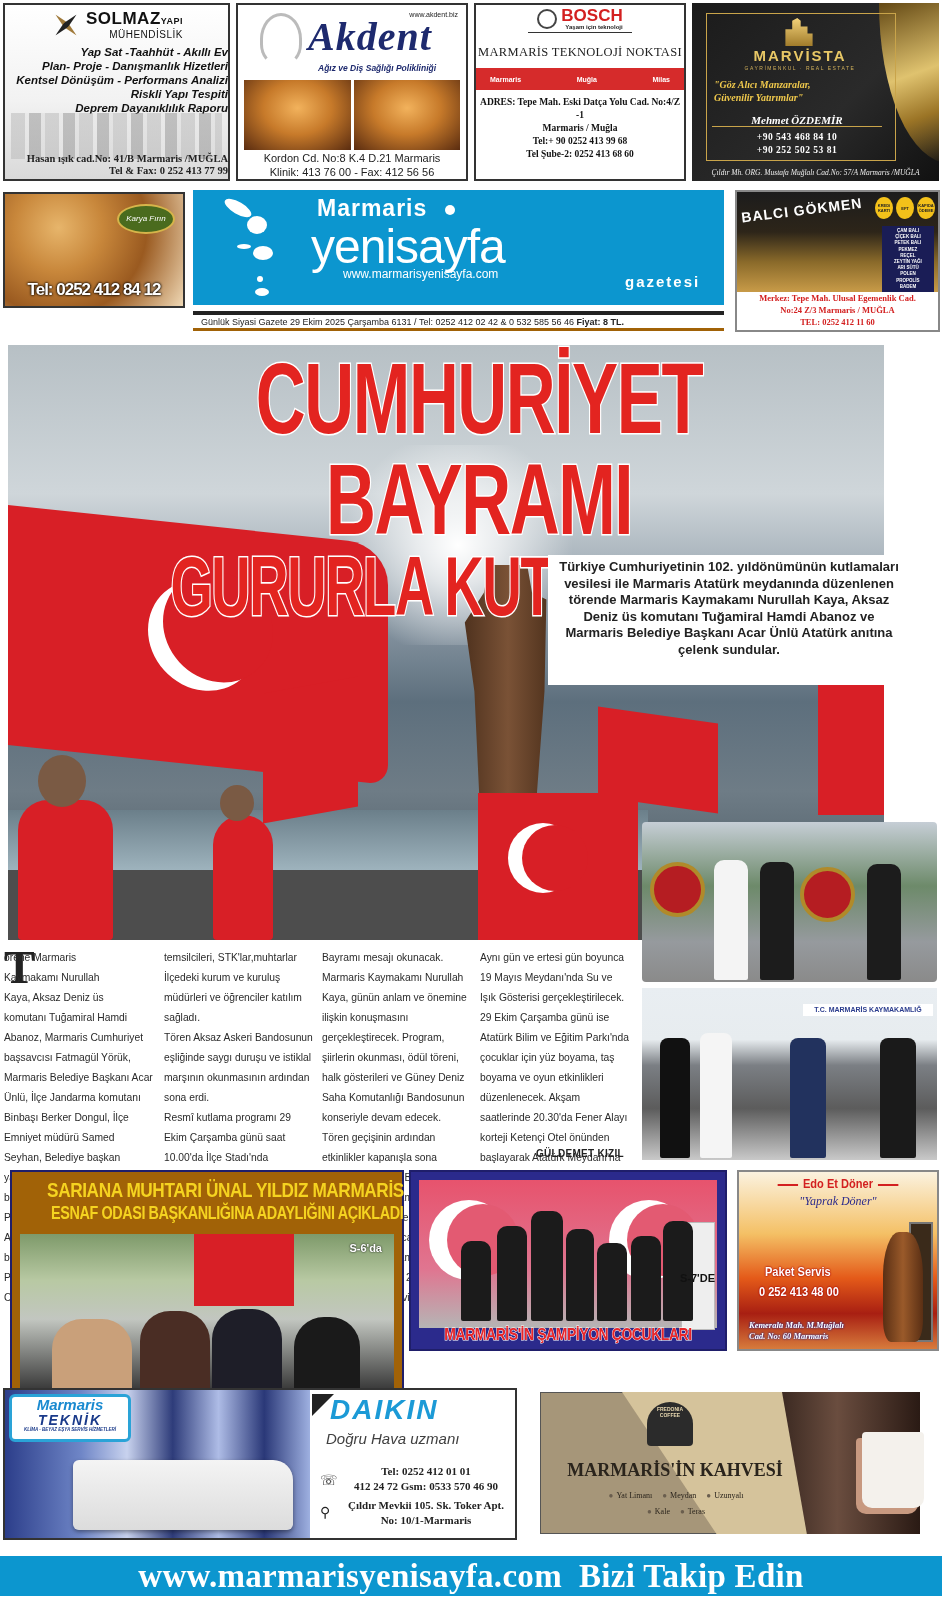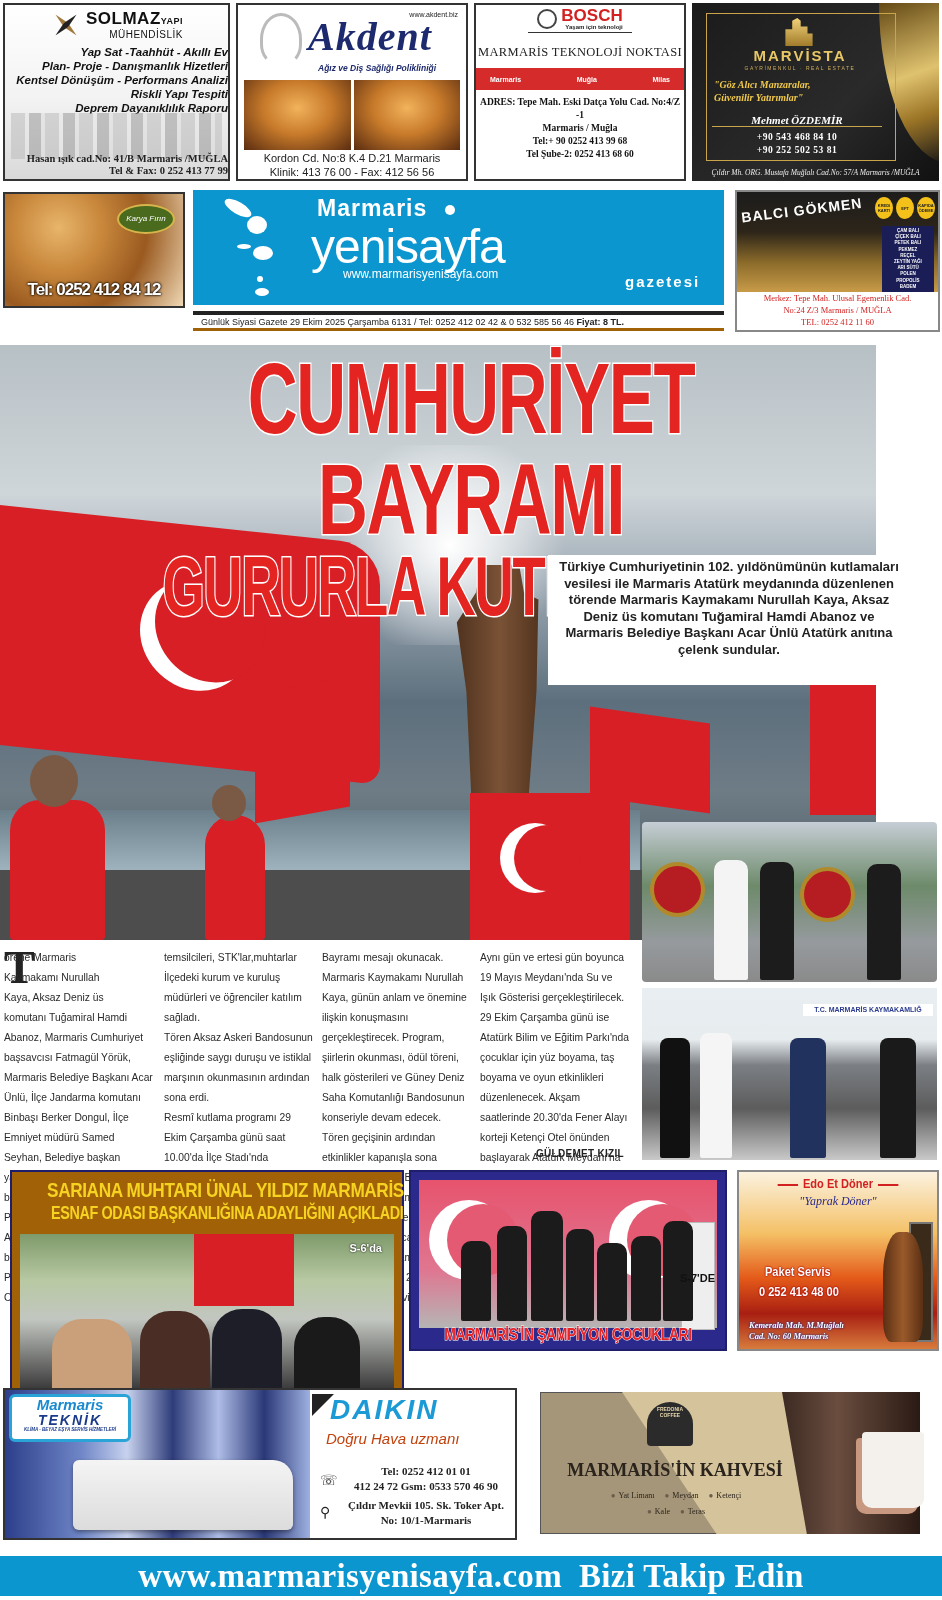--- a/index.html
+++ b/index.html
@@ -66,24 +66,24 @@
 #masthead .gaz{position:absolute;left:432px;top:83px;color:#fff;font-weight:bold;font-size:15px;letter-spacing:2px}
 #info-line{left:193px;top:311px;width:531px;height:20px;border-top:4px solid #222;border-bottom:3px solid #a16207;font-size:9px;padding:2px 8px;color:#222;white-space:nowrap}
 #info-line b{font-weight:bold}
 
 #ad-balci{left:735px;top:190px;width:205px;height:142px;text-align:center;border:2px solid #888}
 #ad-balci .img{position:absolute;left:0;right:0;top:0;height:100px;background:linear-gradient(180deg,#1c1c1c 0%,#2d2519 40%,#8a6a2a 70%,#c89b48 100%)}
 #ad-balci .name{position:absolute;left:4px;top:10px;color:#fff;font-weight:bold;font-size:14px;transform:rotate(-7deg);letter-spacing:1px}
 #ad-balci .pills{position:absolute;right:3px;top:5px;display:flex;gap:3px}
 #ad-balci .pills span{width:18px;height:22px;border-radius:50%;background:#f3c11a;color:#222;font-size:4px;font-weight:bold;display:flex;align-items:center;justify-content:center;line-height:5px}
 #ad-balci .list{position:absolute;right:4px;top:34px;width:52px;background:#1a1d56;color:#fff;font-size:4.5px;font-weight:bold;line-height:6.2px;padding:2px 0}
-#ad-balci .addr{position:absolute;left:0;right:0;top:100px;color:#d32020;font-family:"Liberation Serif",serif;font-weight:normal;font-size:8.5px;line-height:12px}
-
-
-#hero{left:0;top:345px;width:876px;height:595px;background:linear-gradient(180deg,#b7c0c5 0%,#cfd6da 25%,#8c9aa6 45%,#5d6f7d 60%,#6e7c86 75%,#3e4d57 100%);overflow:hidden}
+#ad-balci .addr{position:absolute;left:0;right:0;top:100px;color:#d32020;font-family:"Liberation Serif",serif;font-weight:bold;font-size:8.5px;line-height:12px}
+
+
+#hero{left:8px;top:345px;width:876px;height:595px;background:linear-gradient(180deg,#b7c0c5 0%,#cfd6da 25%,#8c9aa6 45%,#5d6f7d 60%,#6e7c86 75%,#3e4d57 100%);overflow:hidden}
 #hero .sun{position:absolute;left:320px;top:100px;width:260px;height:200px;background:radial-gradient(circle,#ffffff 0%,rgba(255,255,255,.7) 25%,rgba(255,255,255,0) 70%)}
 #hero .flag1{position:absolute;left:0;top:180px;width:380px;height:240px;background:#d81f26;transform:skewY(6deg);border-radius:0 40px 20px 0}
 #hero .flag1:before{content:"";position:absolute;left:140px;top:55px;width:110px;height:110px;border-radius:50%;background:#fff}
 #hero .flag1:after{content:"";position:absolute;left:155px;top:45px;width:110px;height:110px;border-radius:50%;background:#d81f26}
 #hero .flag2{position:absolute;left:255px;top:340px;width:95px;height:130px;background:#d81f26;transform:skewY(-10deg)}
 #hero .flag3{position:absolute;left:590px;top:370px;width:120px;height:90px;background:#d81f26;transform:skewY(8deg)}
 #hero .flag4{position:absolute;left:810px;top:340px;width:132px;height:130px;background:#d81f26}
 #hero .sea{position:absolute;left:0;top:465px;width:640px;height:60px;background:linear-gradient(180deg,#6b7f8a,#9eb3bd)}
 #hero .ground{position:absolute;left:0;top:525px;width:942px;height:70px;background:#4d4d4d}
 #hero .statue{position:absolute;left:452px;top:220px;width:96px;height:230px;background:linear-gradient(90deg,#4b2f1c,#7a5236,#4a2e1a);clip-path:polygon(30% 0,70% 0,75% 12%,90% 15%,88% 55%,80% 100%,20% 100%,15% 55%,5% 25%,25% 12%)}
@@ -144,21 +144,21 @@
 #ad-daikin{left:3px;top:1388px;width:514px;height:152px;border:2px solid #333}
 #ad-daikin .left{position:absolute;left:0;top:0;width:305px;height:148px;background:linear-gradient(90deg,#2c3e8a 0%,#6f86c7 25%,#c8d2ee 40%,#2e3c7a 55%,#aebce6 70%,#2a3878 85%,#9eb0e0 100%)}
 #ad-daikin .mtlogo{position:absolute;left:4px;top:4px;width:122px;height:48px;background:#fff;border:3px solid #2aa3d7;border-radius:6px;text-align:center}
 #ad-daikin .mtlogo .a{display:block;color:#1a8ad0;font-weight:bold;font-style:italic;font-size:15px;line-height:16px}
 #ad-daikin .mtlogo .b{display:block;color:#1a3a8a;font-weight:bold;font-style:italic;font-size:14px;letter-spacing:2px;line-height:14px}
 #ad-daikin .mtlogo .c{display:block;color:#1a3a8a;font-size:4.5px;font-weight:bold;font-style:italic}
 #ad-daikin .ac{position:absolute;left:68px;top:70px;width:220px;height:70px;background:linear-gradient(180deg,#f4f4f4,#dcdcdc);border-radius:6px 20px 6px 6px;box-shadow:0 2px 4px rgba(0,0,0,.4)}
 #ad-daikin .right{position:absolute;left:305px;top:0;width:205px;height:148px;background:#fff}
 #ad-daikin .dk{position:absolute;left:20px;top:4px;color:#1c9ad6;font-weight:bold;font-style:italic;font-size:28px;letter-spacing:2px}
 #ad-daikin .tri{position:absolute;left:2px;top:4px;width:0;height:0;border-top:22px solid #222;border-right:22px solid transparent}
-#ad-daikin .slogan{position:absolute;left:16px;top:40px;color:#c2410c;font-style:italic;font-size:15px}
+#ad-daikin .slogan{position:absolute;left:16px;top:40px;color:#404040;font-style:italic;font-size:15px}
 #ad-daikin .tel{position:absolute;left:30px;top:74px;font-family:"Liberation Serif",serif;font-weight:bold;font-size:11px;line-height:15px;color:#222;text-align:center;width:172px}
 #ad-daikin .addr{position:absolute;left:30px;top:108px;font-family:"Liberation Serif",serif;font-weight:bold;font-size:11px;line-height:15px;color:#222;text-align:center;width:172px}
 #ad-daikin .ico{position:absolute;left:10px;font-size:14px;color:#222}
 
 #ad-kahve{left:530px;top:1388px;width:409px;height:152px;background:#fff}
 #ad-kahve .p1{position:absolute;left:10px;top:4px;width:380px;height:142px;background:#a69679;border:1px solid #555}
 #ad-kahve .p2{position:absolute;left:92px;top:4px;width:210px;height:142px;background:#d5c39b;clip-path:polygon(0 0,100% 0,100% 100%,45% 100%)}
 #ad-kahve .p3{position:absolute;left:252px;top:4px;width:138px;height:142px;background:linear-gradient(90deg,#3c2a22,#6a4d3f 40%,#2a1a14);clip-path:polygon(0 0,100% 0,100% 100%,18% 100%)}
 #ad-kahve .mug{position:absolute;left:332px;top:44px;width:62px;height:76px;background:#f4f1ec;border-radius:4px 4px 10px 10px;box-shadow:-6px 6px 0 #c89980}
 #ad-kahve .badge{position:absolute;left:117px;top:14px;width:46px;height:44px;background:#2b2b2b;border-radius:50% 50% 4px 4px;color:#e8d8b0;font-size:5px;text-align:center;padding-top:4px;font-weight:bold}
@@ -431,21 +431,21 @@
   <div class="p1"></div>
   <div class="p2"></div>
   <div class="p3"></div>
   <div class="mug"></div>
   <div class="badge">FREDONIA COFFEE</div>
   <div class="title">MARMARİS'İN KAHVESİ</div>
   <div class="locs">
     <div>
       <span>Yat Limanı</span>
       <span>Meydan</span>
-      <span>Ketençi</span>
+      <span>Uzunyalı</span>
     </div>
     <div>
       <span>Kale</span>
       <span>Teras</span>
     </div>
   </div>
 </div>
 
 <div id="footer" class="abs"><span>www.marmarisyenisayfa.com</span>  <span>Bizi Takip Edin</span></div>
 

